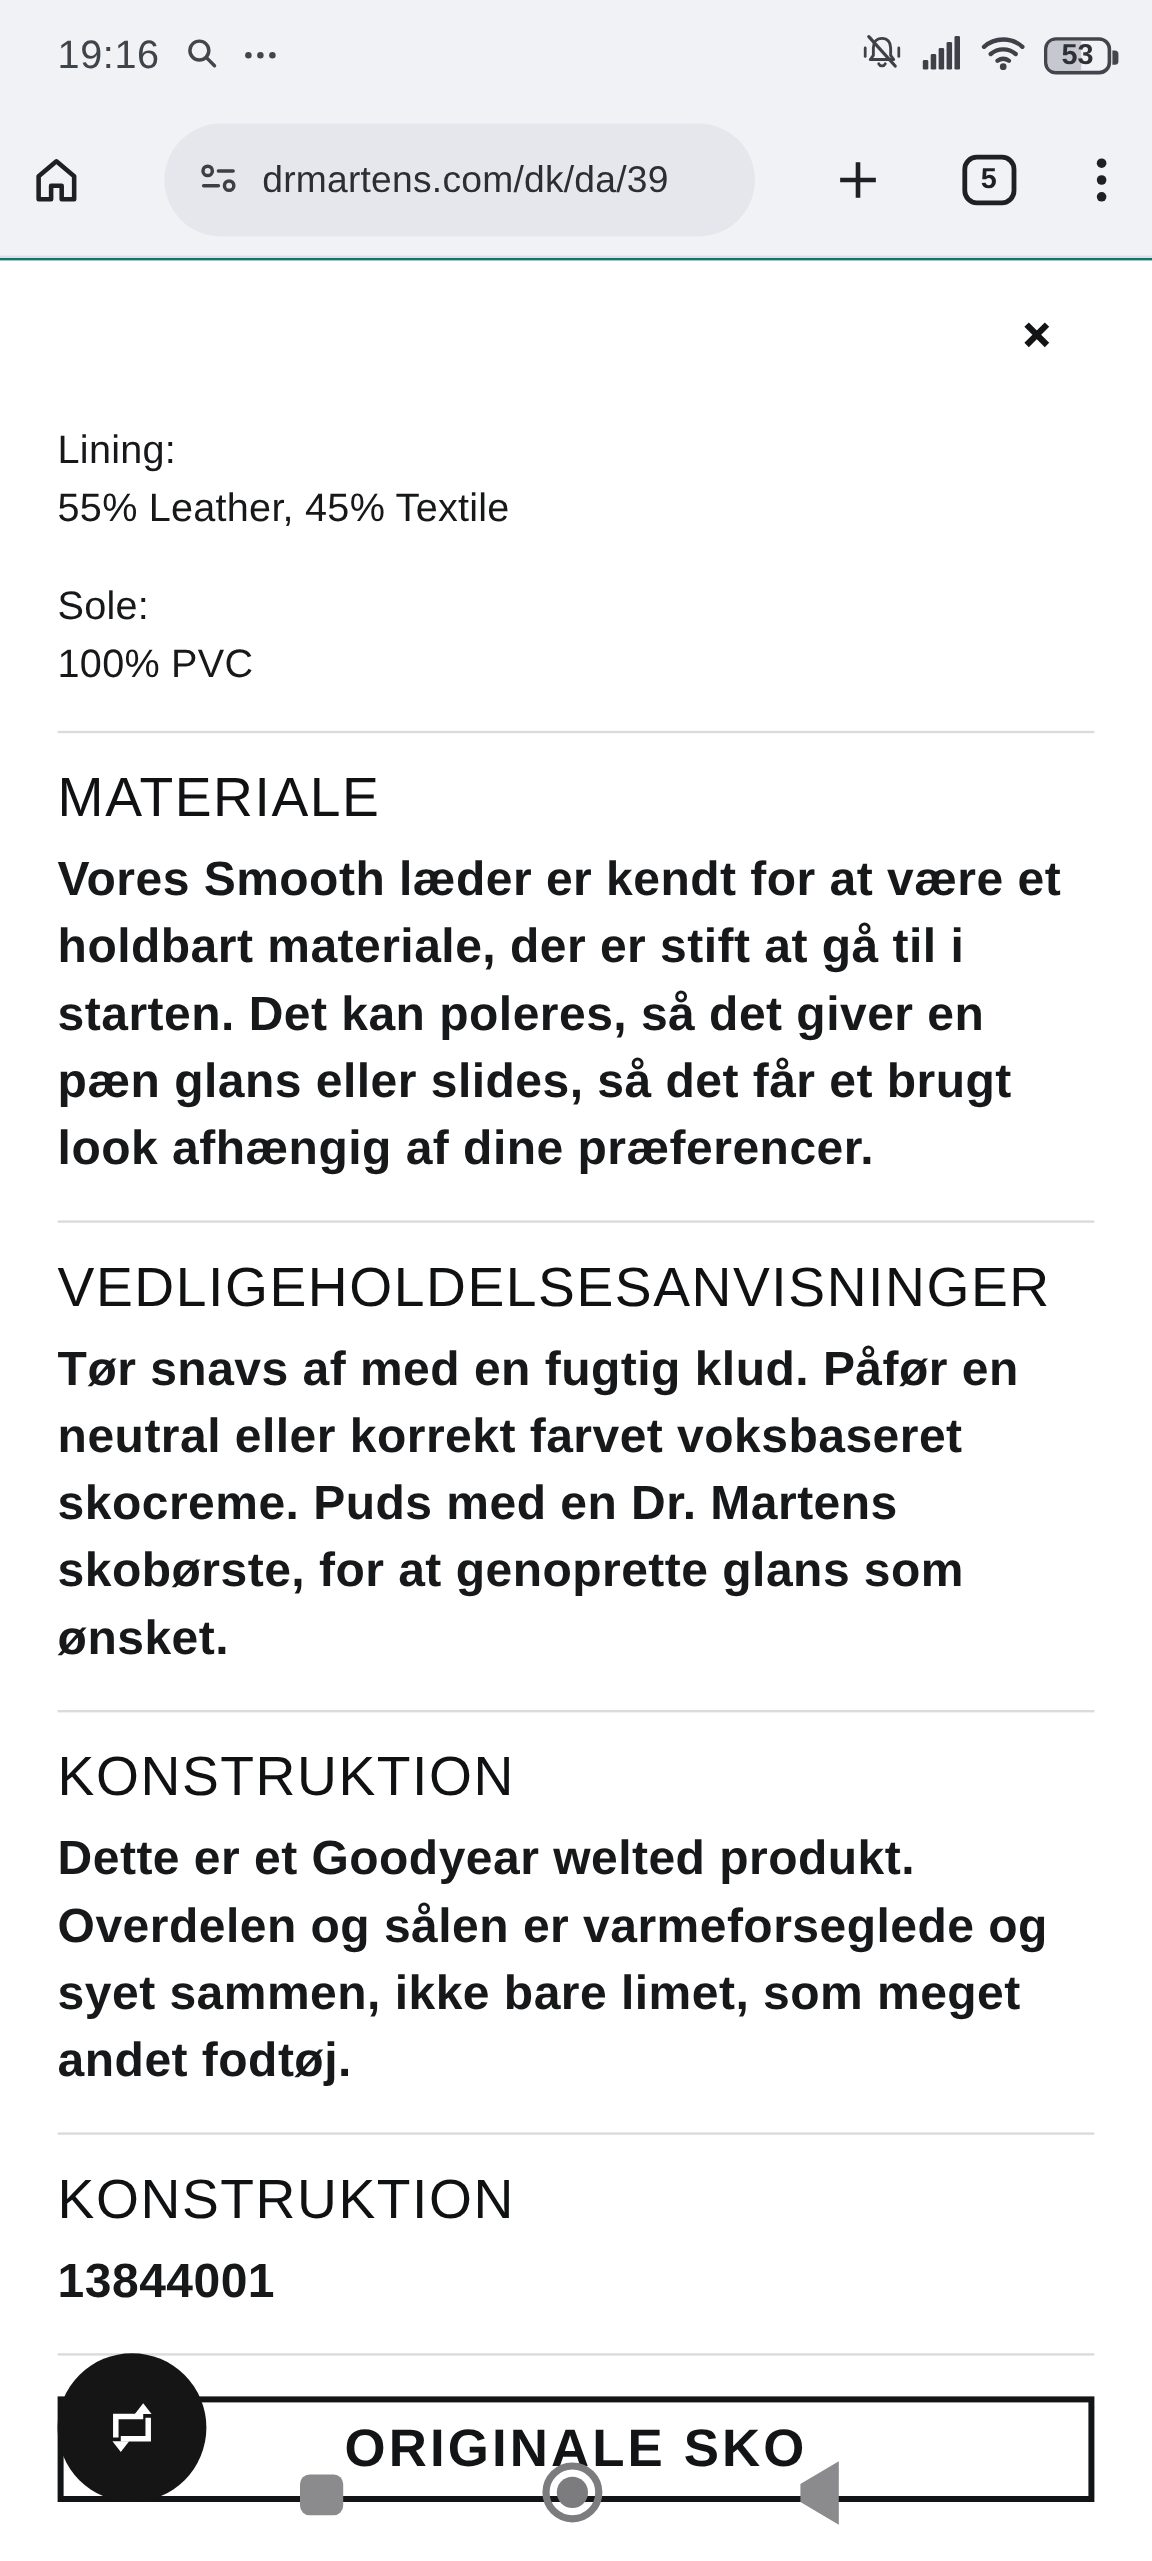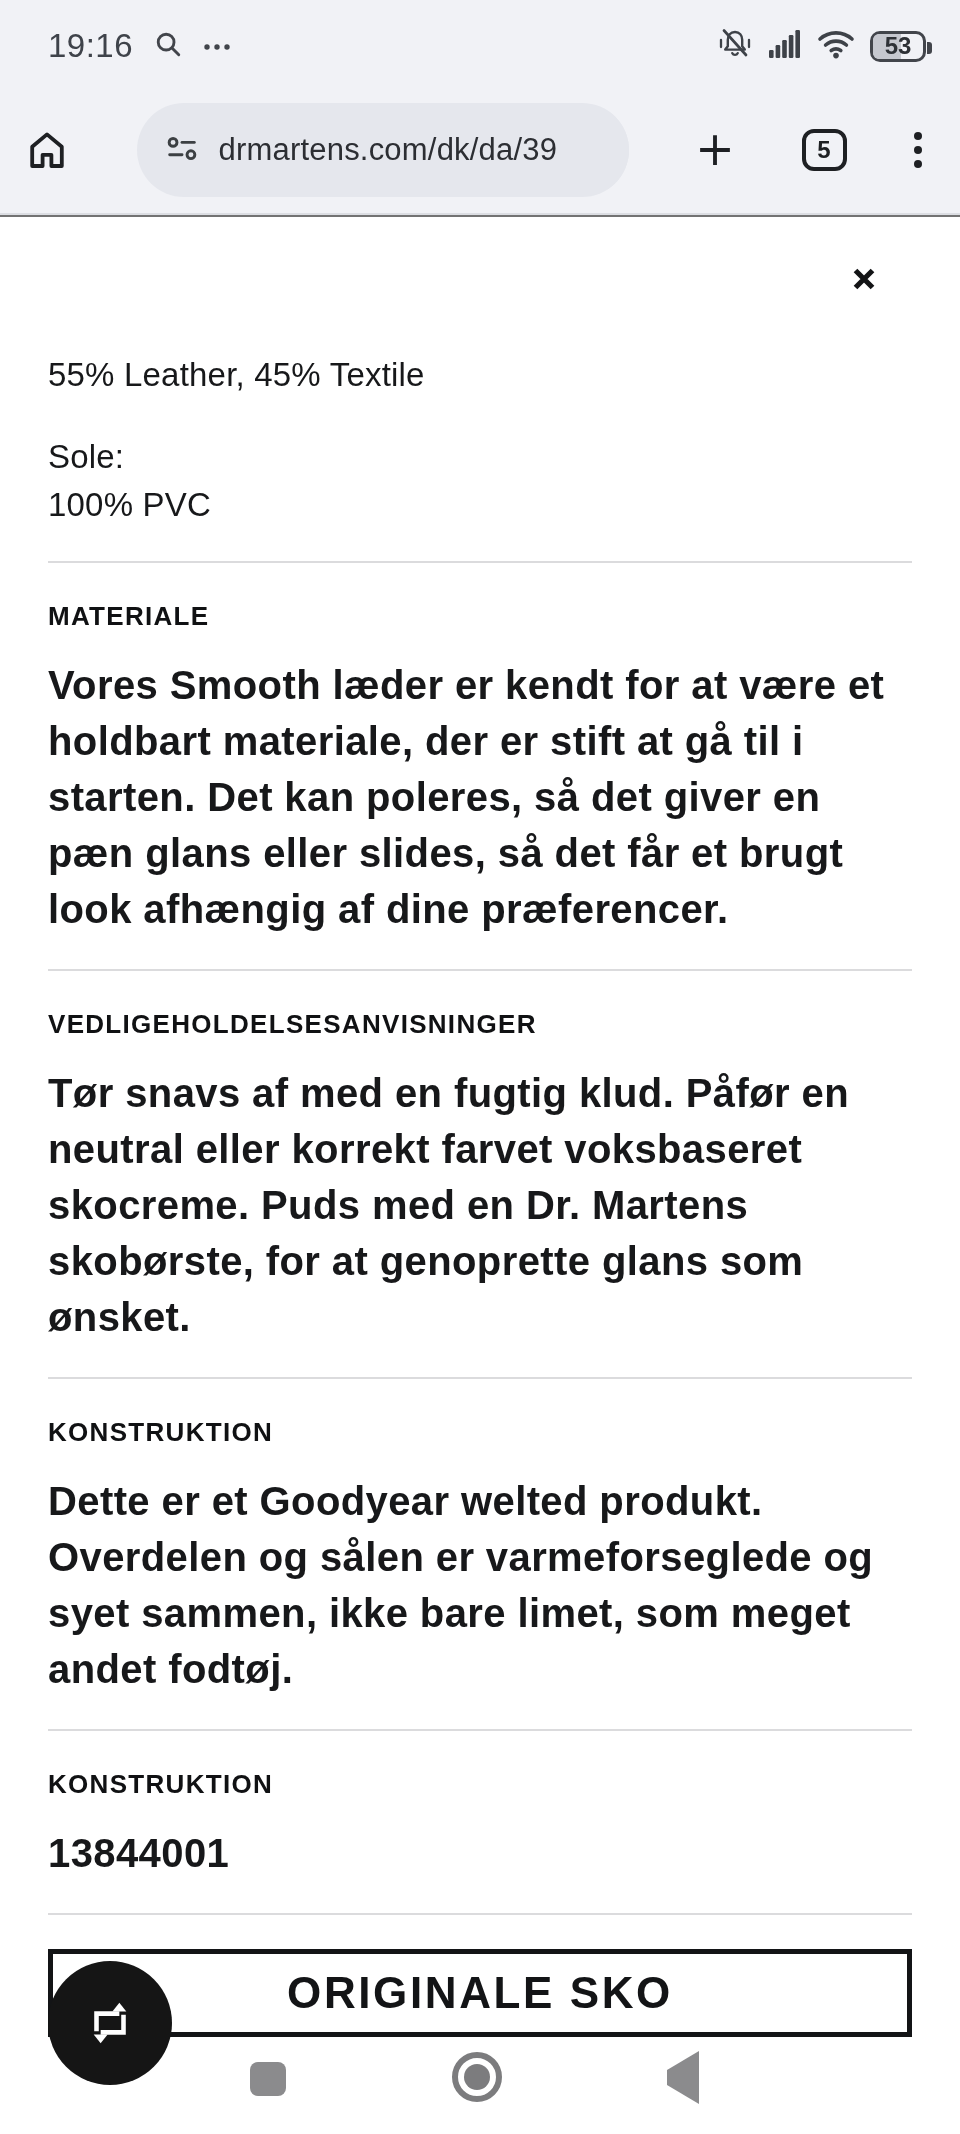--- a/index.html
+++ b/index.html
@@ -4,21 +4,21 @@
 <style>
   * { margin:0; padding:0; box-sizing:border-box; }
   html,body { width:960px; }
   body {
     font-family:"Liberation Sans", sans-serif;
     background:#ffffff;
     color:#141414;
   }
   .screen {
     position:relative; width:960px; height:2134px;
-    background:#737373; overflow:hidden;
+    background:#0f766e; overflow:hidden;
   }
 
   
   .chrome-top {
     position:absolute; top:0; left:0; width:960px; height:215px;
     background:#f1f2f6; border-bottom:2px solid #dcdee3;
   }
   .statusbar {
     position:absolute; top:0; left:0; right:0; height:86px;
     display:flex; align-items:center; padding:6px 34px 0 48px;
@@ -74,21 +74,21 @@
   }
   .close-btn {
     position:absolute; top:40px; right:74px; width:44px; height:44px;
     background:none; border:none; cursor:pointer; display:flex; align-items:center; justify-content:center;
   }
   .specs { margin-top:134px; }
   .spec + .spec { margin-top:34px; }
   .spec div { font-size:33px; line-height:48px; letter-spacing:0.2px; color:#17181a; }
   .divider { border:none; border-top:2px solid #dbdbdd; margin:32px 0 0; }
   .sec-heading {
-    margin:34px 0 0; font-size:26px; line-height:38px; font-weight:700;
+    margin:34px 0 0; font-size:46px; line-height:38px; font-weight:400;
     letter-spacing:1.3px; color:#101113;
   }
   .sec-body {
     margin:22px 0 0; font-size:40px; line-height:56px; letter-spacing:0.4px; color:#17181a;font-weight:bold;
   }
   .cta {
     margin-top:34px; width:100%; height:88px; background:#ffffff;
     border:5px solid #131416; display:flex; align-items:center; justify-content:center;
     font-family:"Liberation Sans", sans-serif;
     font-size:44px; font-weight:700; letter-spacing:2.6px; color:#131416; cursor:pointer;
@@ -217,20 +217,21 @@
   <div class="sheet">
 
     <button class="close-btn">
       <svg width="36" height="36" viewBox="0 0 36 36">
         <path d="M9.5 9.5 26.5 26.5M26.5 9.5 9.5 26.5" stroke="#131416" stroke-width="5.2"></path>
       </svg>
     </button>
 
     <div class="specs">
       <div class="spec">
+        <div>Lining:</div>
         <div>55% Leather, 45% Textile</div>
       </div>
       <div class="spec">
         <div>Sole:</div>
         <div>100% PVC</div>
       </div>
     </div>
 
     <hr class="divider">
     <h3 class="sec-heading">MATERIALE</h3>

